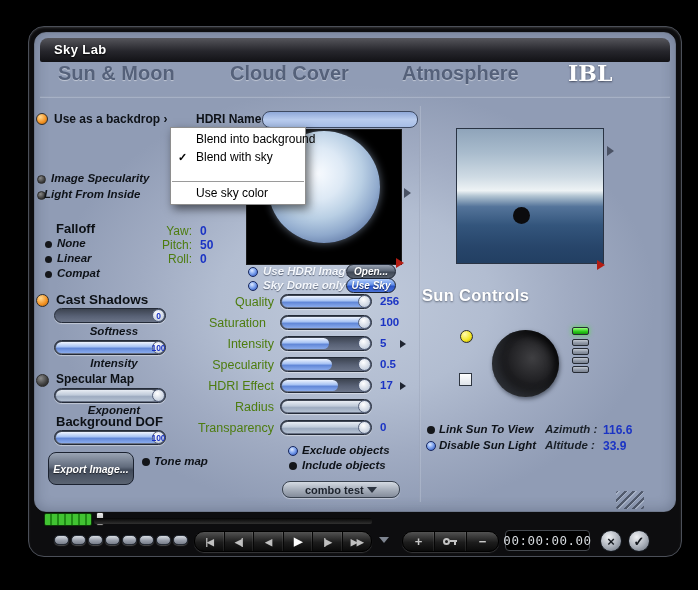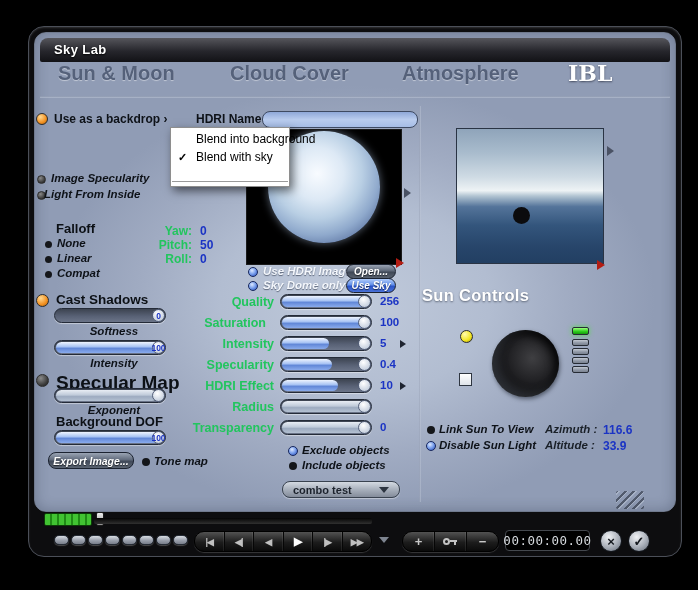--- a/index.html
+++ b/index.html
@@ -17,29 +17,29 @@
 .led-orange{background:radial-gradient(circle at 35% 30%,#ffd890,#f29020 60%,#9c5a0e)}
 .led-dark{background:radial-gradient(circle at 35% 30%,#8a8a8a,#3a3a3a 65%,#1e1e1e)}
 .led-yellow{background:radial-gradient(circle at 35% 30%,#fffbb0,#f2e41f 60%,#9a8f10)}
 .dot{border-radius:50%;background:#14161a}
 .radio-blue{border-radius:50%;border:1px solid #17275e;background:radial-gradient(circle at 38% 32%,#dce8ff,#7fa4ee 45%,#2148b8)}
 .b{font-weight:bold;font-size:12px;color:#0e1218}
 .h13{font-weight:bold;font-size:13px;color:#0c1015}
 .bi{font-weight:bold;font-style:italic;font-size:11.5px;color:#0e1218}
 .bi-light{color:#f4f7fc;text-shadow:0 1px 1px rgba(20,30,50,.55)}
 .blue{color:#1b34c4;font-weight:bold;font-size:12px}
-.clabel{font-weight:bold;font-size:12.5px;color:#22c55e;text-align:right}
+.clabel{font-weight:normal;font-size:12.5px;color:#4d7c0f;text-align:right}
 .slider{border-radius:8px;background:linear-gradient(#3c4350,#586175 55%,#6b7488);border:1px solid #242b38;box-shadow:0 1px 1px rgba(255,255,255,.45);overflow:hidden}
 .fill{position:absolute;left:1px;top:1px;bottom:1px;border-radius:7px;background:linear-gradient(#eef4fe,#a9c4f4 42%,#6288d8 58%,#8aabec)}
 .fill-pale{background:linear-gradient(#e8edf4,#c0cbda 45%,#9dabc0 60%,#b4c1d2)}
 .badge{position:absolute;right:0;top:0;width:13px;height:13px;border-radius:50%;background:radial-gradient(circle at 40% 32%,#ffffff,#c9d2e0 70%,#a8b2c2);border:1px solid #55607a;display:flex;align-items:center;justify-content:center;font-size:8.5px;font-weight:bold;color:#1b34c4}
 .pillbtn{border-radius:8px;border:1px solid #1b2230;background:linear-gradient(#98a2b2,#5e6878 45%,#3f4856 55%,#59626f);color:#fff;font-weight:bold;font-style:italic;font-size:10px;display:flex;align-items:center;justify-content:center;text-shadow:0 1px 1px rgba(0,0,0,.6)}
 .btn-blue{background:linear-gradient(#b0ccfa,#6390ea 45%,#2a54c8 55%,#4a72d8)}
 .btn-export{background:linear-gradient(#9aa4b4,#616b7c 45%,#414a5a 55%,#5b6472);font-size:10.5px}
-.combo{border-radius:8px;border:1px solid #39424f;background:linear-gradient(#d4dae2,#a8b0bc 50%,#848c9a);display:flex;align-items:center;padding:0 10px;font-weight:bold;font-size:11px;color:#1c222c;box-shadow:0 1px 1px rgba(255,255,255,.4)}
+.combo{border-radius:8px;border:1px solid #39424f;background:linear-gradient(#d4dae2,#a8b0bc 50%,#848c9a);display:flex;align-items:center;padding:0 22px;font-weight:bold;font-size:11px;color:#1c222c;box-shadow:0 1px 1px rgba(255,255,255,.4)}
 .tri-down{width:0;height:0;border-left:5px solid transparent;border-right:5px solid transparent;border-top:6px solid #2c3440}
 .combo .tri-down{margin-left:auto}
 .menu{background:#fff;border:1px solid #8e8e8e;box-shadow:3px 4px 9px rgba(0,0,0,.55);z-index:60;padding:2px 0}
 .menu-item{height:18px;line-height:18px;font-size:12px;color:#000;padding-left:25px;position:relative;white-space:nowrap}
 .chk{position:absolute;left:7px;top:0;font-size:11px;font-weight:bold}
 .menu-gap{height:15px}
 .menu-sep{height:1px;background:#9a9a9a;margin:0 1px 2px}
 .thumb{background:#000;border:1px solid #1a1a1a;overflow:hidden}
 .sphere{position:absolute;border-radius:50%;background:radial-gradient(circle at 44% 38%,#f8fbff 0%,#dde9f5 28%,#b9cfe4 48%,#8fa9cc 66%,#5f77a4 82%,#3c5080 100%);box-shadow:0 0 8px rgba(180,200,230,.5)}
 .sky{background:linear-gradient(180deg,#8fa4ba 0%,#a9bccd 18%,#cfdbe4 36%,#eef3f5 46%,#b2c4d2 50%,#54749a 58%,#33557c 72%,#27456a 88%,#223f62 100%);border:1px solid #2a3444}
@@ -93,25 +93,26 @@
 <div class="abs" style="left:262px;top:109px;width:156px;height:17px">
   <input class="inputfld" value="" style="">
 </div>
 
 <div class="abs thumb" style="left:246px;top:129px;width:156px;height:136px">
   <div class="sphere" style="left:21px;top:1px;width:112px;height:112px"></div>
 </div>
 <div class="abs tri-right-sm" style="left:404px;top:188px"></div>
 <div class="abs tri-red" style="left:396px;top:258px"></div>
 
-<div class="abs menu" style="left:170px;top:127px;width:120px">
+<div class="abs menu" style="left:170px;top:127px;width:136px">
   <div class="menu-item"><span class="chk"></span><span>Blend into background</span></div>
   <div class="menu-item"><span class="chk">✓</span><span>Blend with sky</span></div>
   <div class="menu-gap"></div>
   <div class="menu-sep"></div>
+  <div class="menu-item"><span class="chk"></span><span>Use sky color</span></div>
 </div>
 
 <div class="abs led led-dark" style="left:37px;top:175px;width:9px;height:9px"></div>
 <div class="abs bi" style="left:51px;top:172px">Image Specularity</div>
 <div class="abs led led-dark" style="left:37px;top:191px;width:9px;height:9px"></div>
 <div class="abs bi" style="left:44px;top:188px">Light From Inside</div>
 
 <div class="abs h13" style="left:56px;top:221px">Falloff</div>
 <div class="abs dot" style="left:45px;top:241px;width:7px;height:7px"></div>
 <div class="abs bi" style="left:57px;top:237px">None</div>
@@ -140,34 +141,34 @@
   <div class="badge">0</div>
 </div>
 <div class="abs bi" style="left:74px;top:325px;width:80px;text-align:center">Softness</div>
 <div class="abs slider" style="left:54px;top:340px;width:112px;height:15px">
   <div class="fill" style="width:97%"></div>
   <div class="badge">100</div>
 </div>
 <div class="abs bi" style="left:74px;top:357px;width:80px;text-align:center">Intensity</div>
 
 <div class="abs led led-dark" style="left:36px;top:374px;width:13px;height:13px"></div>
-<div class="abs h13" style="left:56px;top:372px;font-size:19px">Specular Map</div>
+<div class="abs h13" style="left:56px;top:372px;font-size:12px">Specular Map</div>
 <div class="abs slider" style="left:54px;top:388px;width:112px;height:15px">
   <div class="fill fill-pale" style="width:92%"></div>
   <div class="badge"></div>
 </div>
 <div class="abs bi" style="left:74px;top:404px;width:80px;text-align:center">Exponent</div>
 
 <div class="abs h13" style="left:56px;top:414px">Background DOF</div>
 <div class="abs slider" style="left:54px;top:430px;width:112px;height:15px">
   <div class="fill" style="width:97%"></div>
   <div class="badge">100</div>
 </div>
 
-<div class="abs pillbtn btn-export" style="left:48px;top:452px;width:86px;height:17px">Export Image...</div>
+<div class="abs pillbtn btn-export" style="left:48px;top:452px;width:86px;height:33px">Export Image...</div>
 <div class="abs dot" style="left:142px;top:458px;width:8px;height:8px"></div>
 <div class="abs bi" style="left:154px;top:455px">Tone map</div>
 
 <div class="abs clabel" style="left:160px;top:295px;width:114px">Quality</div>
 <div class="abs slider" style="left:280px;top:294px;width:92px;height:15px">
     <div class="fill" style="width:95%"></div>
     <div class="badge"></div>
   </div>
 <div class="abs blue" style="left:380px;top:295px;width:34px;font-size:11.5px">256</div>
 
@@ -184,28 +185,28 @@
     <div class="badge"></div>
   </div>
 <div class="abs blue" style="left:380px;top:337px;width:34px;font-size:11.5px">5</div>
 <div class="abs stepper" style="left:400px;top:340px"></div>
 
 <div class="abs clabel" style="left:160px;top:358px;width:114px">Specularity</div>
 <div class="abs slider" style="left:280px;top:357px;width:92px;height:15px">
     <div class="fill" style="width:55%"></div>
     <div class="badge"></div>
   </div>
-<div class="abs blue" style="left:380px;top:358px;width:34px;font-size:11.5px">0.4</div>
+<div class="abs blue" style="left:380px;top:358px;width:34px;font-size:11.5px">0.5</div>
 
 <div class="abs clabel" style="left:160px;top:379px;width:114px">HDRI Effect</div>
 <div class="abs slider" style="left:280px;top:378px;width:92px;height:15px">
     <div class="fill" style="width:62%"></div>
     <div class="badge"></div>
   </div>
-<div class="abs blue" style="left:380px;top:379px;width:34px;font-size:11.5px">10</div>
+<div class="abs blue" style="left:380px;top:379px;width:34px;font-size:11.5px">17</div>
 <div class="abs stepper" style="left:400px;top:382px"></div>
 
 <div class="abs clabel" style="left:160px;top:400px;width:114px">Radius</div>
 <div class="abs slider" style="left:280px;top:399px;width:92px;height:15px">
     <div class="fill fill-pale" style="width:95%"></div>
     <div class="badge"></div>
   </div>
 <div class="abs blue" style="left:380px;top:400px;width:34px;font-size:11.5px"></div>
 
 <div class="abs clabel" style="left:160px;top:421px;width:114px">Transparency</div>

